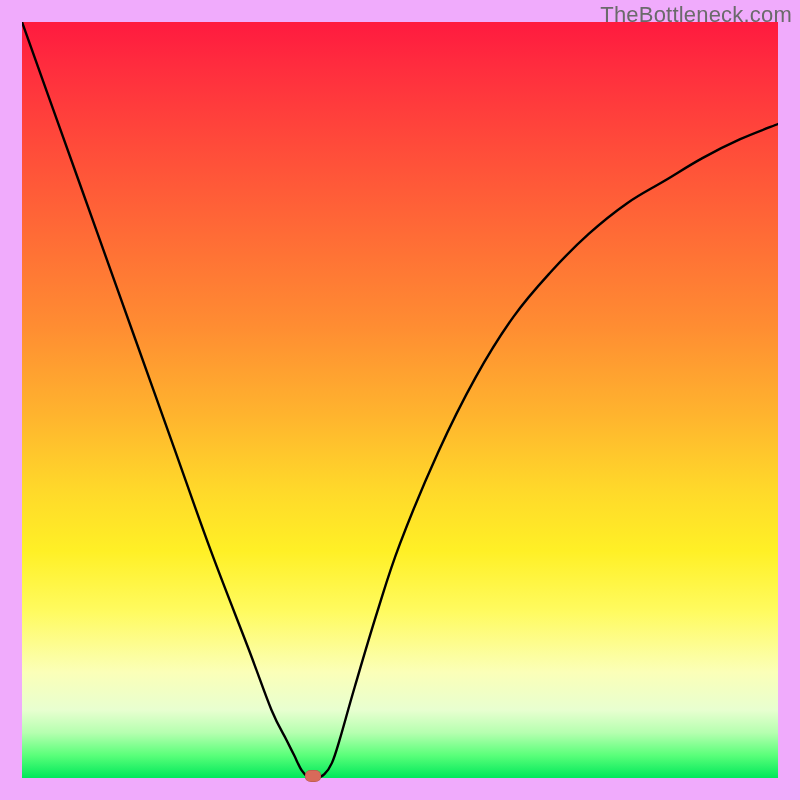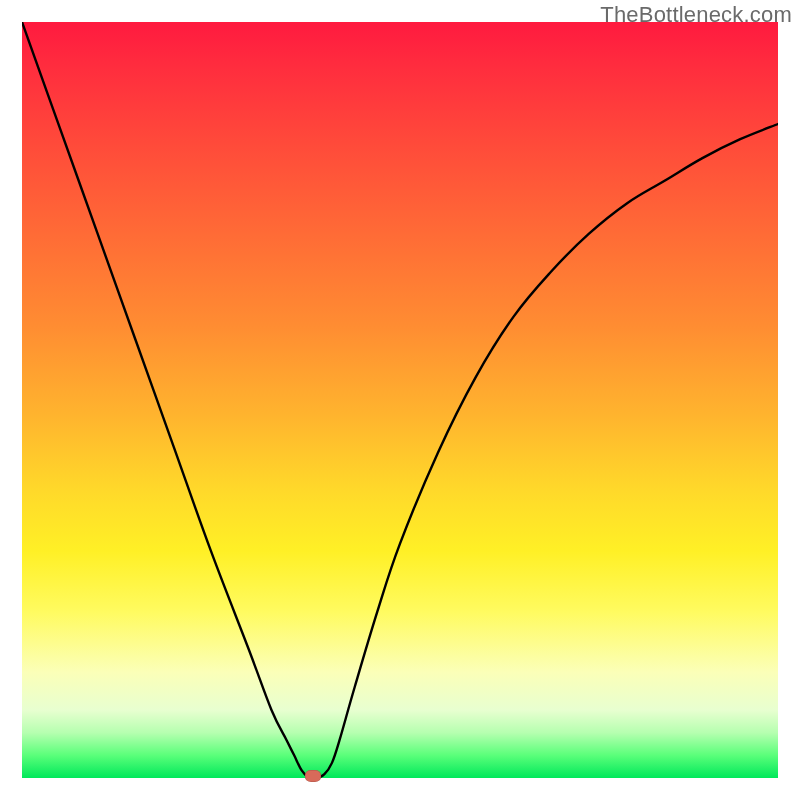--- a/index.html
+++ b/index.html
@@ -8,21 +8,21 @@
     width: 800px;
     height: 800px;
     background: #000;
     font-family: Arial, Helvetica, sans-serif;
     overflow: hidden;
   }
   .frame {
     position: absolute;
     left: 0; top: 0;
     width: 800px; height: 800px;
-    background: #ffffff;
+    background: #f0abfc;
   }
   .plot-area {
     position: absolute;
     left: 22px;
     top: 22px;
     width: 756px;
     height: 756px;
     
     background: linear-gradient(to bottom,
       #ff1a3f 0%,

